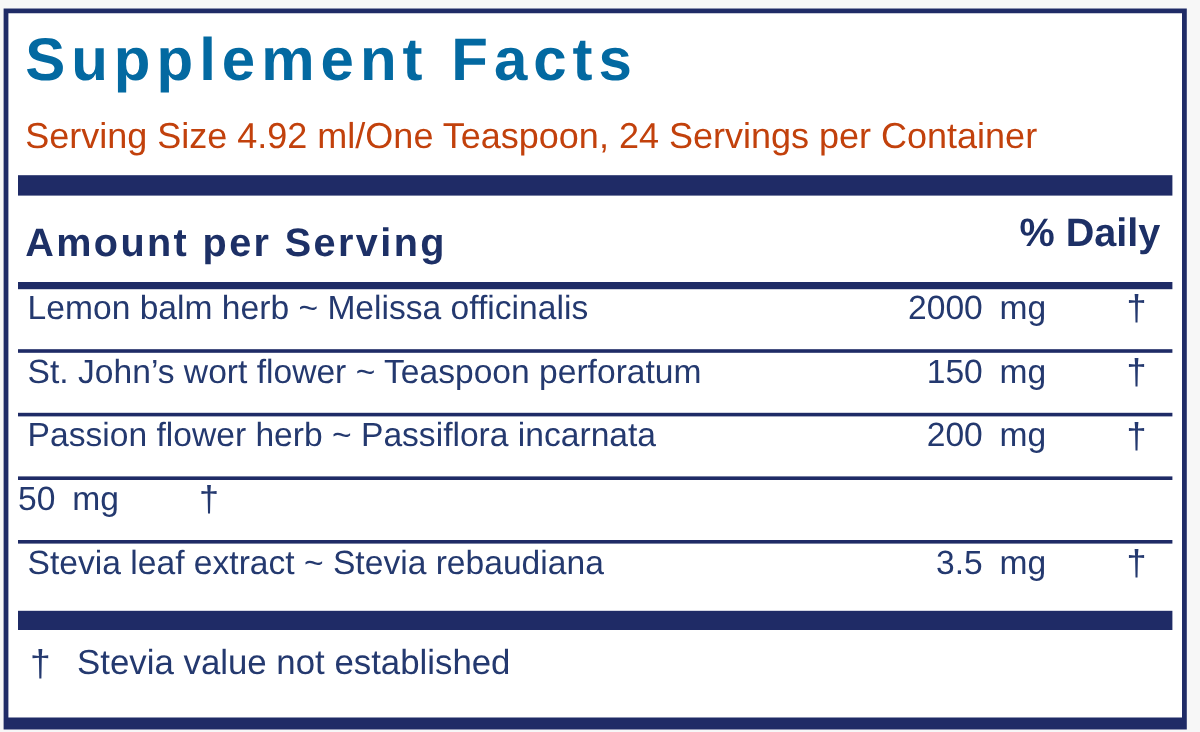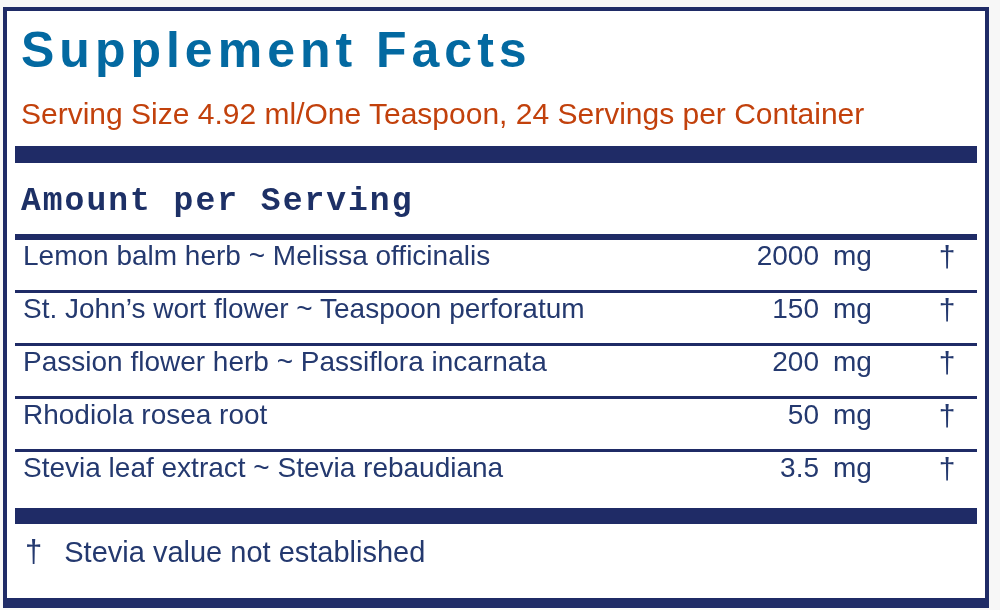--- a/index.html
+++ b/index.html
@@ -45,21 +45,20 @@
     height: 16px;
     background: #1f2b66;
     margin: 6px 8px 0 8px;
   }
   .hdr {
     display: flex;
     justify-content: space-between;
     align-items: flex-start;
     margin: 12px 18px 0 14px;
     color: #1d3066;
-    font-family: Liberation Mono, monospace;
   }
   .hdr-left {
     font-size: 33px;
     font-weight: bold;
     letter-spacing: 2px;
     padding-top: 8px;
   }
   .hdr-right {
     font-size: 33px;
     font-weight: bold;
@@ -122,20 +121,21 @@
 
   <div class="title">Supplement Facts</div>
 
   <div class="serving">Serving Size 4.92 ml/One Teaspoon, 24 Servings per Container</div>
 
   <div class="bar-thick"></div>
 
   <div class="hdr">
     <div class="hdr-left">Amount per Serving</div>
     <div class="hdr-right">
+      <div>% Daily</div>
     </div>
   </div>
 
   <div class="rule-med"></div>
 
   <div class="rows">
 
     <div class="row">
       <span class="name">Lemon balm herb ~ Melissa officinalis</span>
       <span class="val">2000</span>
@@ -154,21 +154,20 @@
 
     <div class="row">
       <span class="name">Passion flower herb ~ Passiflora incarnata</span>
       <span class="val">200</span>
       <span class="unit">mg</span>
       <span class="dag">†</span>
     </div>
     <div class="sep"></div>
 
     <div class="row">
-      <span class="name">Rhodiola rosea root</span>
       <span class="val">50</span>
       <span class="unit">mg</span>
       <span class="dag">†</span>
     </div>
     <div class="sep"></div>
 
     <div class="row">
       <span class="name">Stevia leaf extract ~ Stevia rebaudiana</span>
       <span class="val">3.5</span>
       <span class="unit">mg</span>

